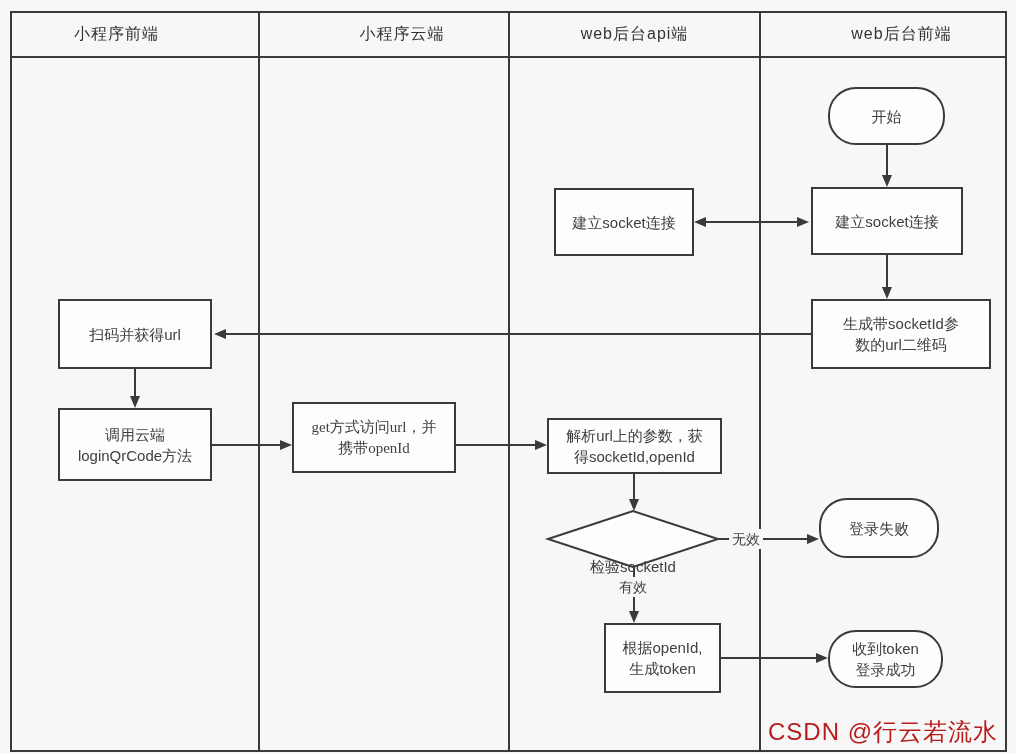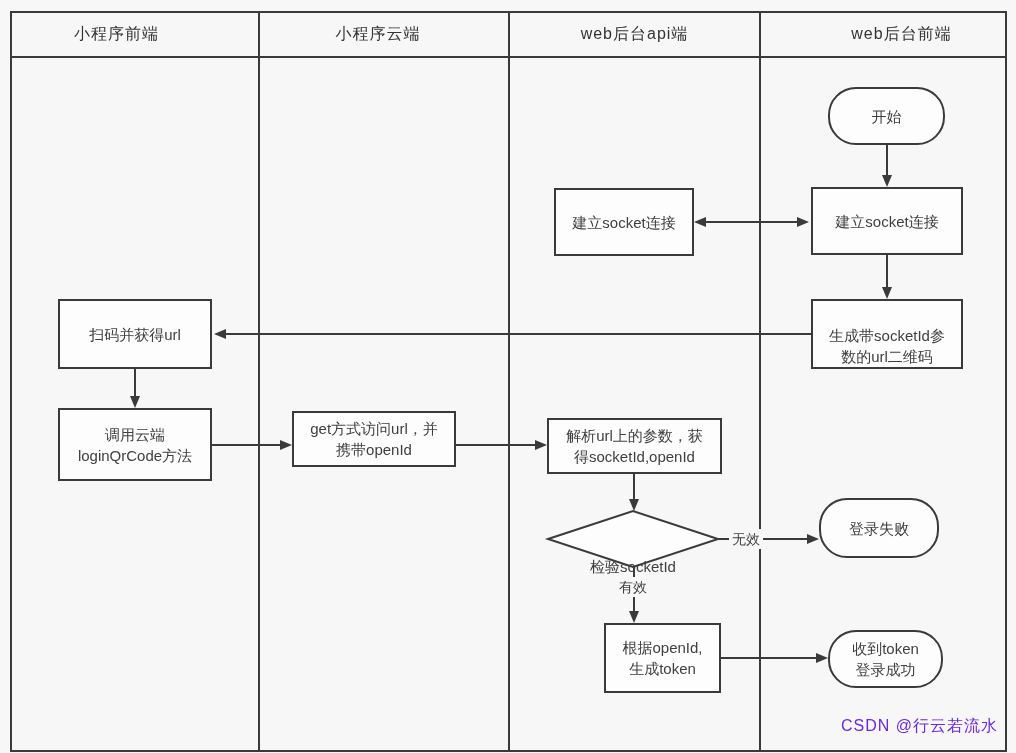--- a/index.html
+++ b/index.html
@@ -81,40 +81,40 @@
     background: #f7f7f7;
     font-size: 14px;
     color: #3f3f3f;
     padding: 1px 3px;
     line-height: 18px;
   }
   .watermark {
     position: absolute;
     right: 18px;
     top: 716px;
-    font-size: 16px;
-    color: #6d28d9;
+    font-size: 24px;
+    color: #b91c1c;
     letter-spacing: 1px;
   }
 </style>
 </head>
 <body>
 
 <div class="canvas">
 
   <div class="frame"></div>
   <div class="vline" style="left:258px;"></div>
   <div class="vline" style="left:508px;"></div>
   <div class="vline" style="left:759px;"></div>
   <div class="hline"></div>
 
   <div class="lane-header" style="left:10px;width:213px;justify-content:center;">
     <span>小程序前端</span>
   </div>
-  <div class="lane-header" style="left:253px;width:250px;">
+  <div class="lane-header" style="left:277px;width:250px;">
     <span>小程序云端</span>
   </div>
   <div class="lane-header" style="left:509px;width:251px;">
     <span>web后台api端</span>
   </div>
   <div class="lane-header" style="left:760px;width:247px;margin-left:18px;">
     <span>web后台前端</span>
   </div>
 
   <svg class="edges" viewBox="0 0 1016 753">
@@ -157,39 +157,39 @@
   </div>
 
   <div class="node" style="left:554px;top:188px;width:140px;height:68px;">
     <span>建立socket连接</span>
   </div>
 
   <div class="node" style="left:811px;top:187px;width:152px;height:68px;">
     <span>建立socket连接</span>
   </div>
 
-  <div class="node" style="left:811px;top:299px;width:152px;height:70px;align-items:flex-end;">
+  <div class="node" style="left:811px;top:299px;width:180px;height:70px;">
     <div>
       <span>生成带socketId参</span>
       <span>数的url二维码</span>
     </div>
   </div>
 
   <div class="node" style="left:58px;top:299px;width:154px;height:70px;">
     <span>扫码并获得url</span>
   </div>
 
   <div class="node" style="left:58px;top:408px;width:154px;height:73px;">
     <div>
       <span>调用云端</span>
       <span>loginQrCode方法</span>
     </div>
   </div>
 
-  <div class="node" style="left:292px;top:411px;width:164px;height:56px;">
+  <div class="node" style="left:292px;top:402px;width:164px;height:71px;font-family:Liberation Serif, serif;">
     <div>
       <span>get方式访问url，并</span>
       <span>携带openId</span>
     </div>
   </div>
 
   <div class="node" style="left:547px;top:418px;width:175px;height:56px;">
     <div>
       <span>解析url上的参数，获</span>
       <span>得socketId,openId</span>

